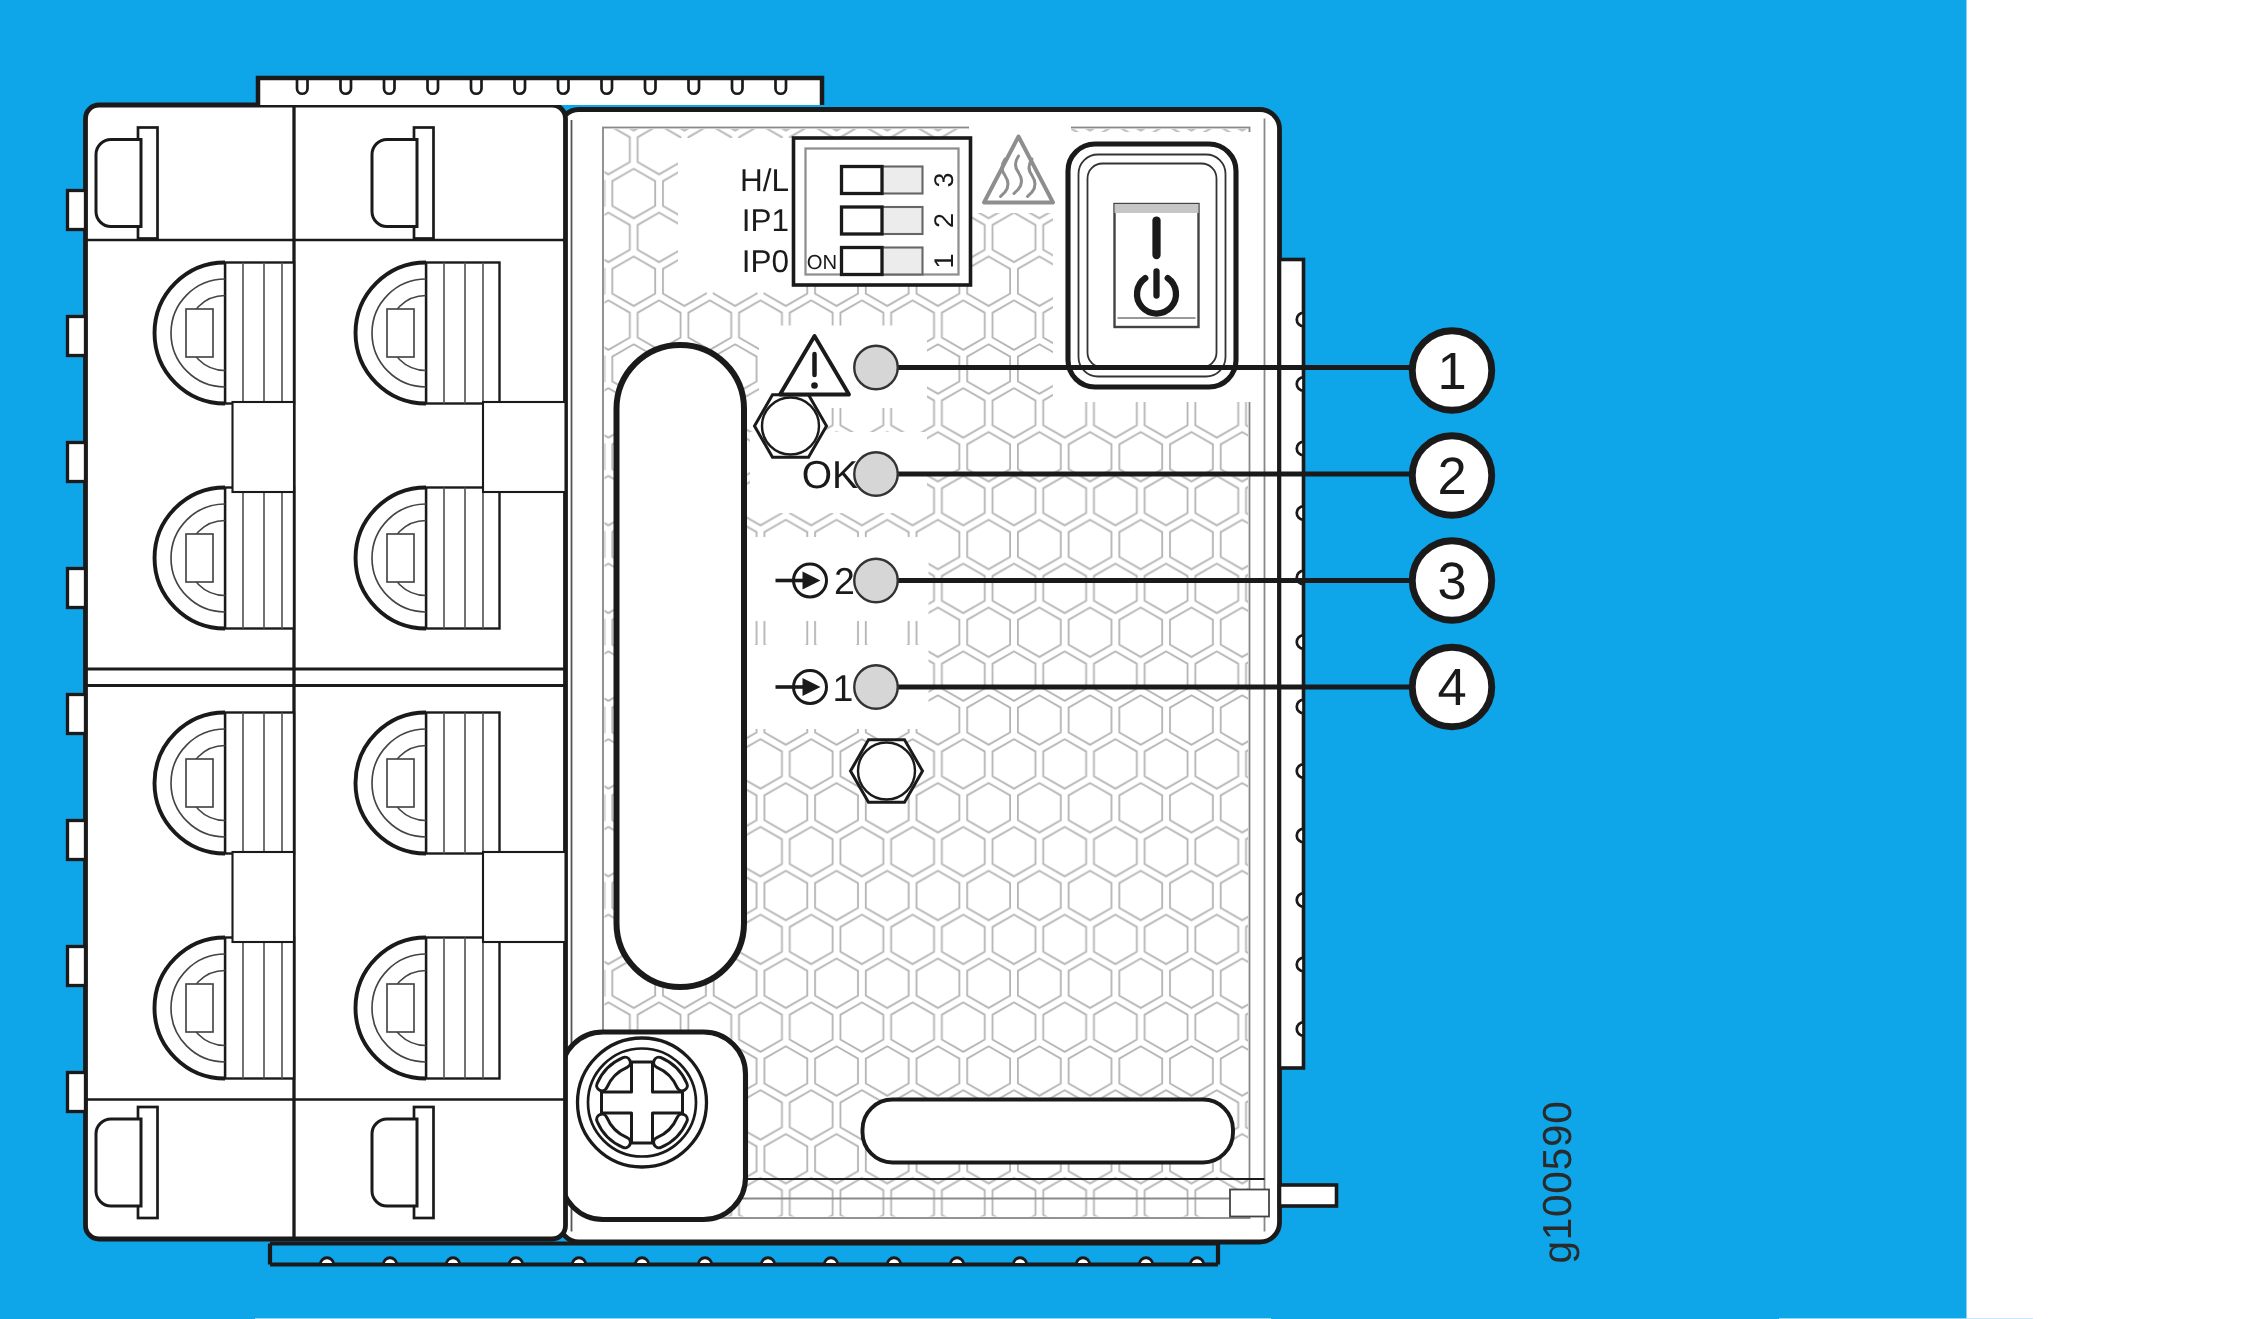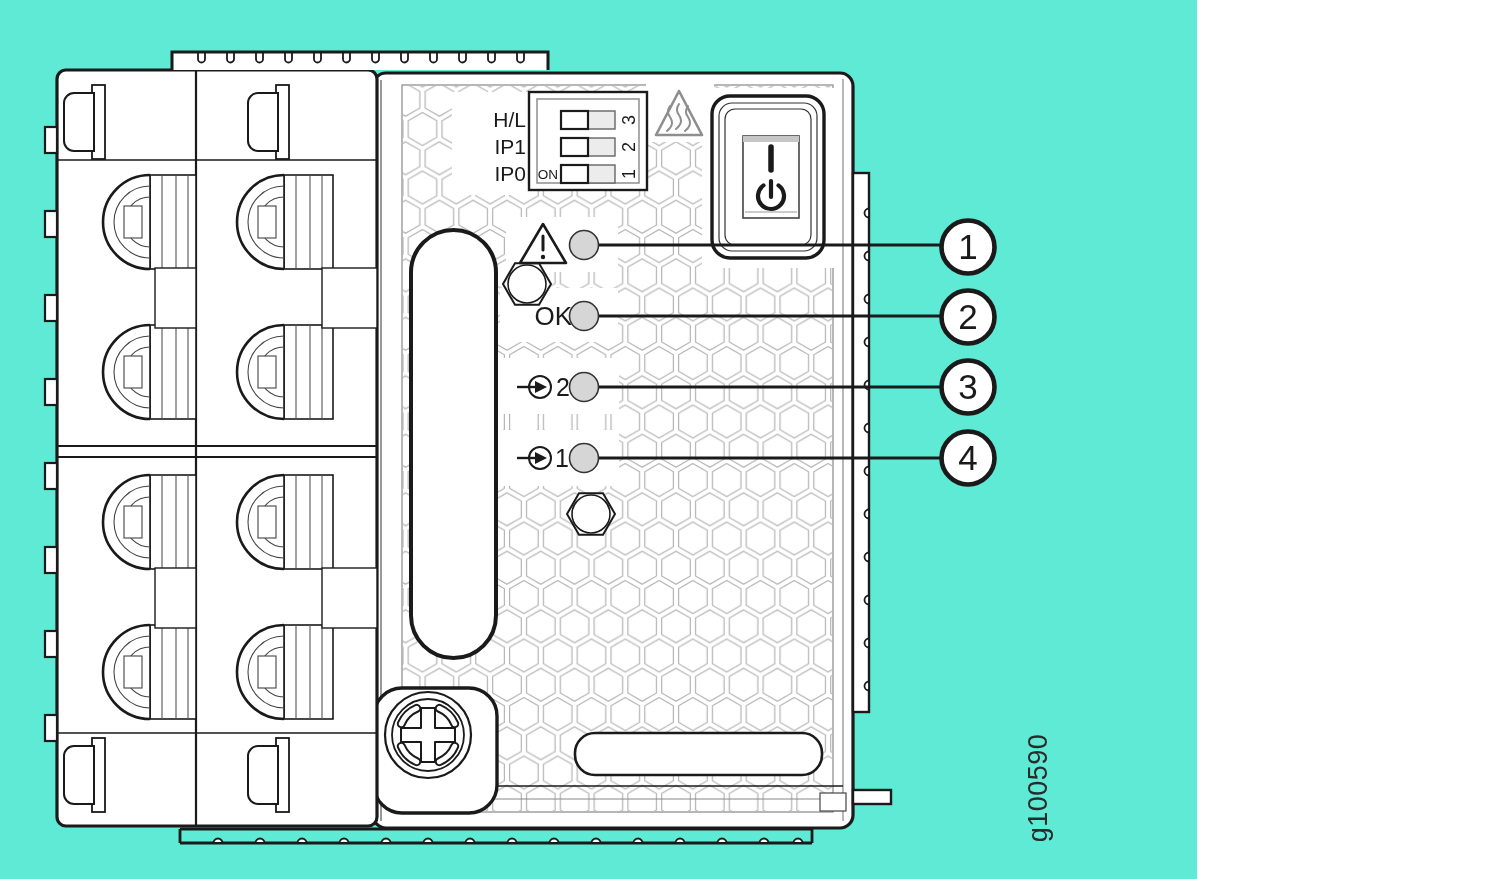--- a/index.html
+++ b/index.html
@@ -1,16 +1,16 @@
 <!DOCTYPE html>
 <html><head>
 <meta charset="utf-8">
 <style>
   html,body{margin:0;padding:0;background:#ffffff;}
-  .stage{position:relative;width:1197px;height:879px;background:#5eead4;overflow:hidden;
+  .stage{position:relative;width:1311px;height:879px;background:#0ea5e9;overflow:hidden;
          font-family:"Liberation Sans","DejaVu Sans",sans-serif;text-align:right;}
   svg{position:absolute;inset:0;}
   text{fill:#1a1a1a;font-family:"Liberation Sans","DejaVu Sans",sans-serif;}
   .lbl{font-size:21px;}
   .lbl-ok{font-size:26px;}
   .lbl-num{font-size:25px;}
   .lbl-dipnum{font-size:18px;}
   .lbl-on{font-size:13.5px;}
   .lbl-callout{font-size:35px;}
   .lbl-fig{font-size:27px;fill:#2a2a2a;letter-spacing:.5px;}

